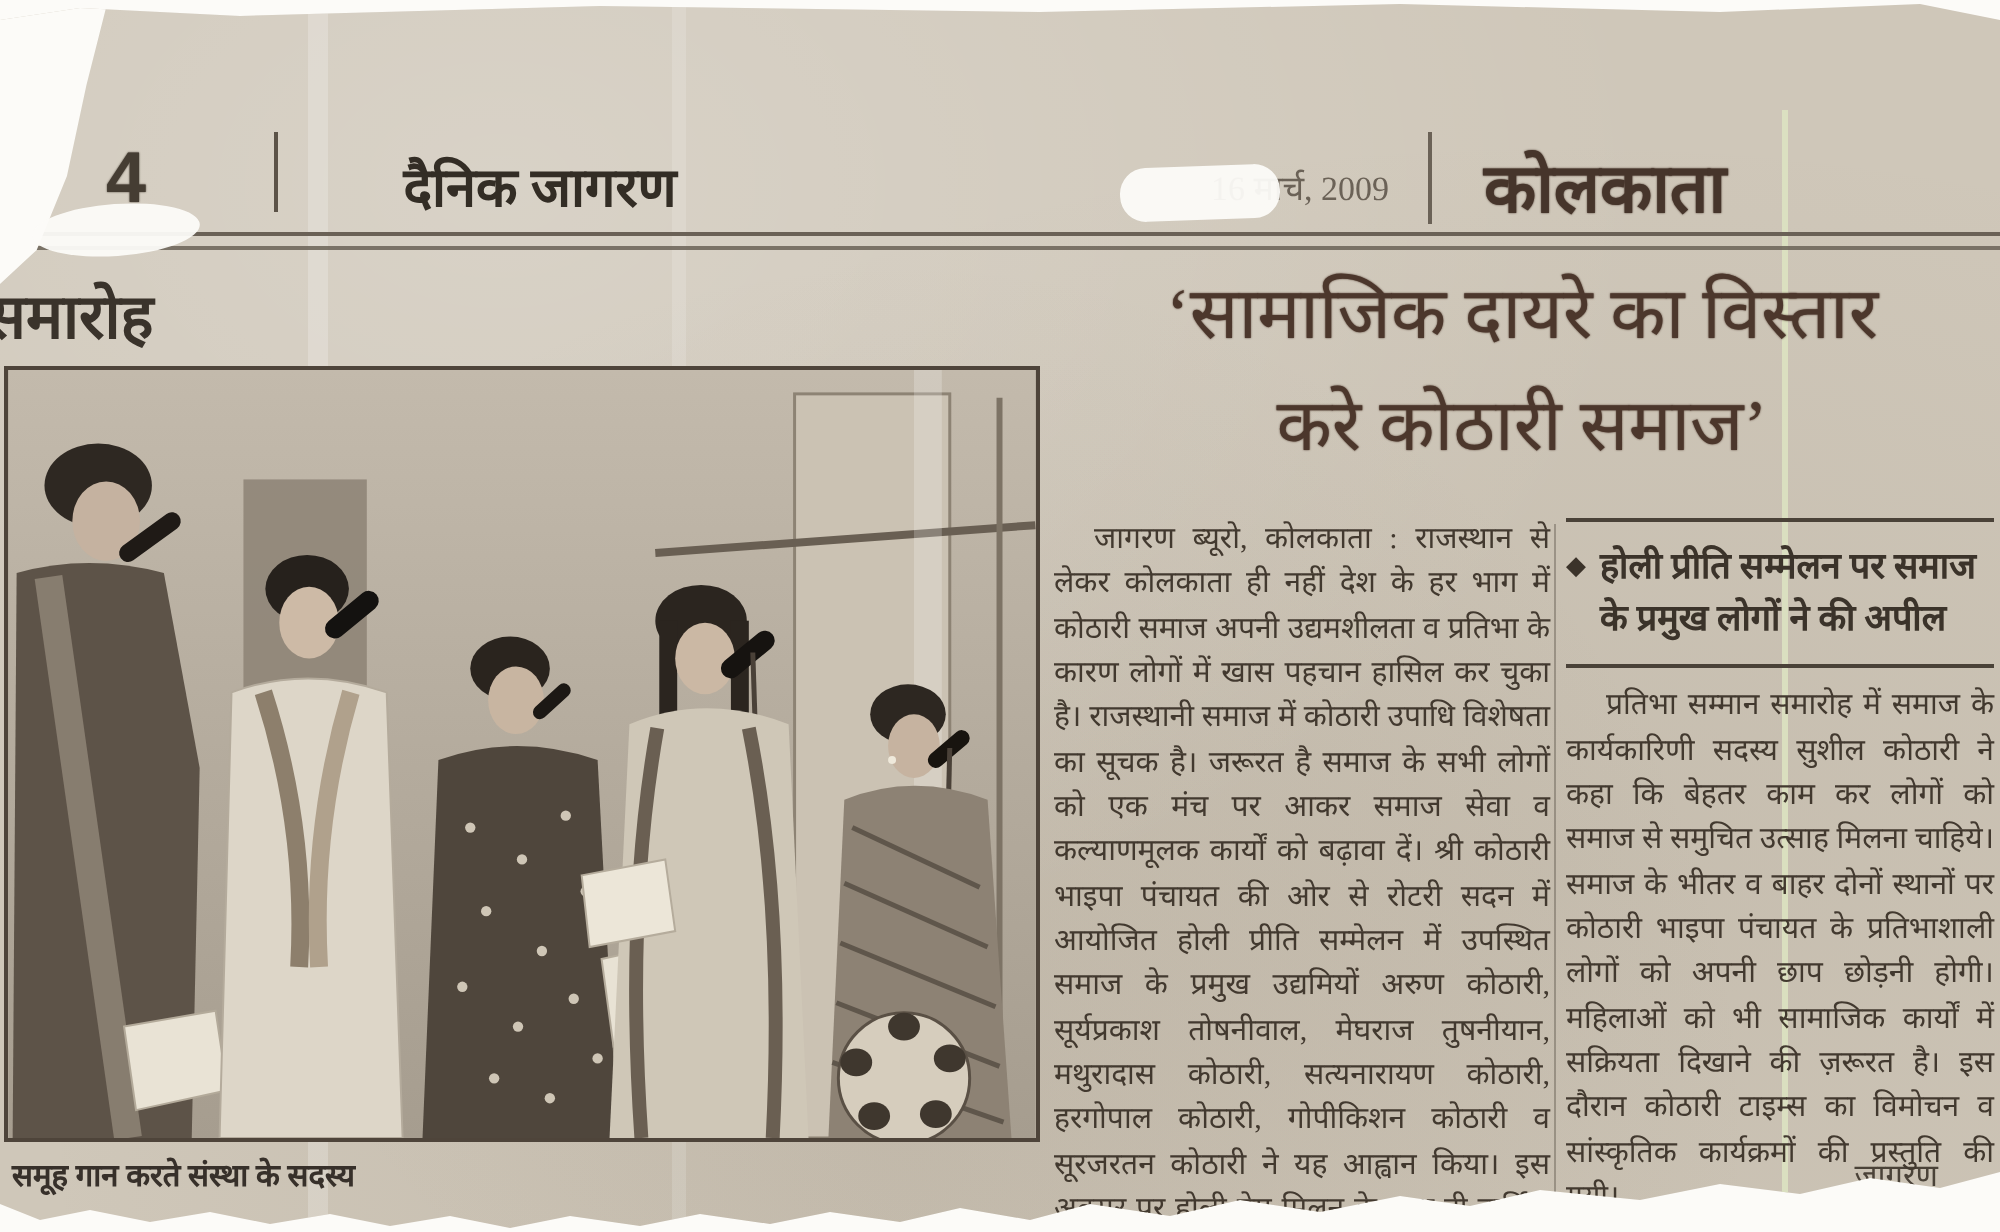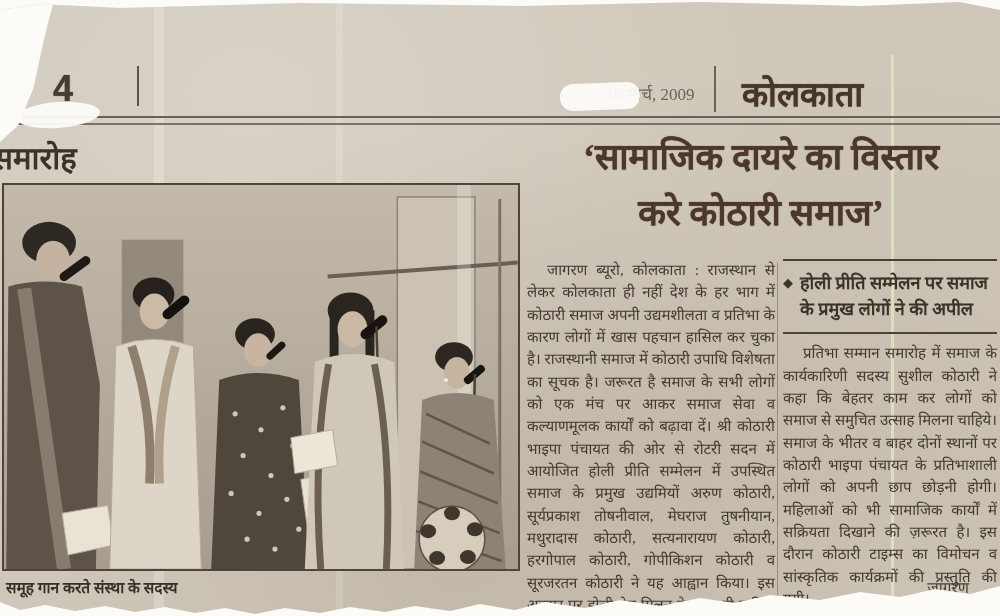--- a/index.html
+++ b/index.html
@@ -42,21 +42,21 @@
   .kicker{position:absolute;left:-8px;top:136px;font-size:31px;color:#3a332b;font-weight:600;}
   
   .photo{position:absolute;left:2px;top:183px;width:518px;height:388px;margin:0;
     border:2px solid #4e443a;box-sizing:border-box;background:#b2a99b;}
   .photo svg{display:block;width:100%;height:100%;}
   .caption-row{position:absolute;left:6px;top:576px;width:984px;display:flex;justify-content:space-between;}
   .caption{font-size:15.5px;font-weight:bold;color:#37302a;}
   .credit{font-size:15.5px;color:#4a4238;margin-right:21px;}
   
   .headline{position:absolute;left:522px;top:130px;width:478px;margin:0;text-align:center;
-    font-size:36px;line-height:1.55;font-weight:bold;color:#4c372c;text-shadow:0 0 1px #4c372c;}
+    font-size:36px;line-height:1.55;font-weight:normal;color:#4c372c;text-shadow:0 0 1px #4c372c;}
   
   .col{position:absolute;top:259px;color:#42392f;font-size:15px;line-height:1.49;text-align:justify;}
   .col p{margin:0;}
   .col p.indent{text-indent:20px;}
   .col1{left:527px;width:248px;}
   .col2{left:783px;width:214px;}
   .colsep{position:absolute;left:777px;top:262px;width:1px;height:336px;background:rgba(80,70,60,.38);}
   .subhead{border-top:2px solid #4a4238;border-bottom:2px solid #4a4238;padding:9px 0 10px 0;margin-bottom:8px;
     display:flex;gap:7px;font-size:18px;line-height:1.45;font-weight:bold;color:#3b332a;text-align:left;}
   .subhead .bullet{font-size:13px;padding-top:4px;color:#3b332a;}
@@ -67,20 +67,21 @@
 
 <div class="scan">
   <div class="clipping">
 
     <div class="crease c1"></div>
     <div class="crease c2"></div>
     <div class="crease-green"></div>
 
     <div class="page-num">4</div>
     <div class="mast-divider"></div>
+    <div class="masthead">दैनिक जागरण</div>
     <div class="date-box">16 मार्च, 2009</div>
     <div class="date-divider"></div>
     <div class="city">कोलकाता</div>
     <div class="rule a"></div>
     <div class="rule b"></div>
 
     <div class="kicker">समारोह</div>
 
     <figure class="photo">
       <svg viewBox="0 0 516 386" xmlns="http://www.w3.org/2000/svg" title="Six members of the organisation singing together into microphones on a stage; a patterned football lies in the foreground.">

